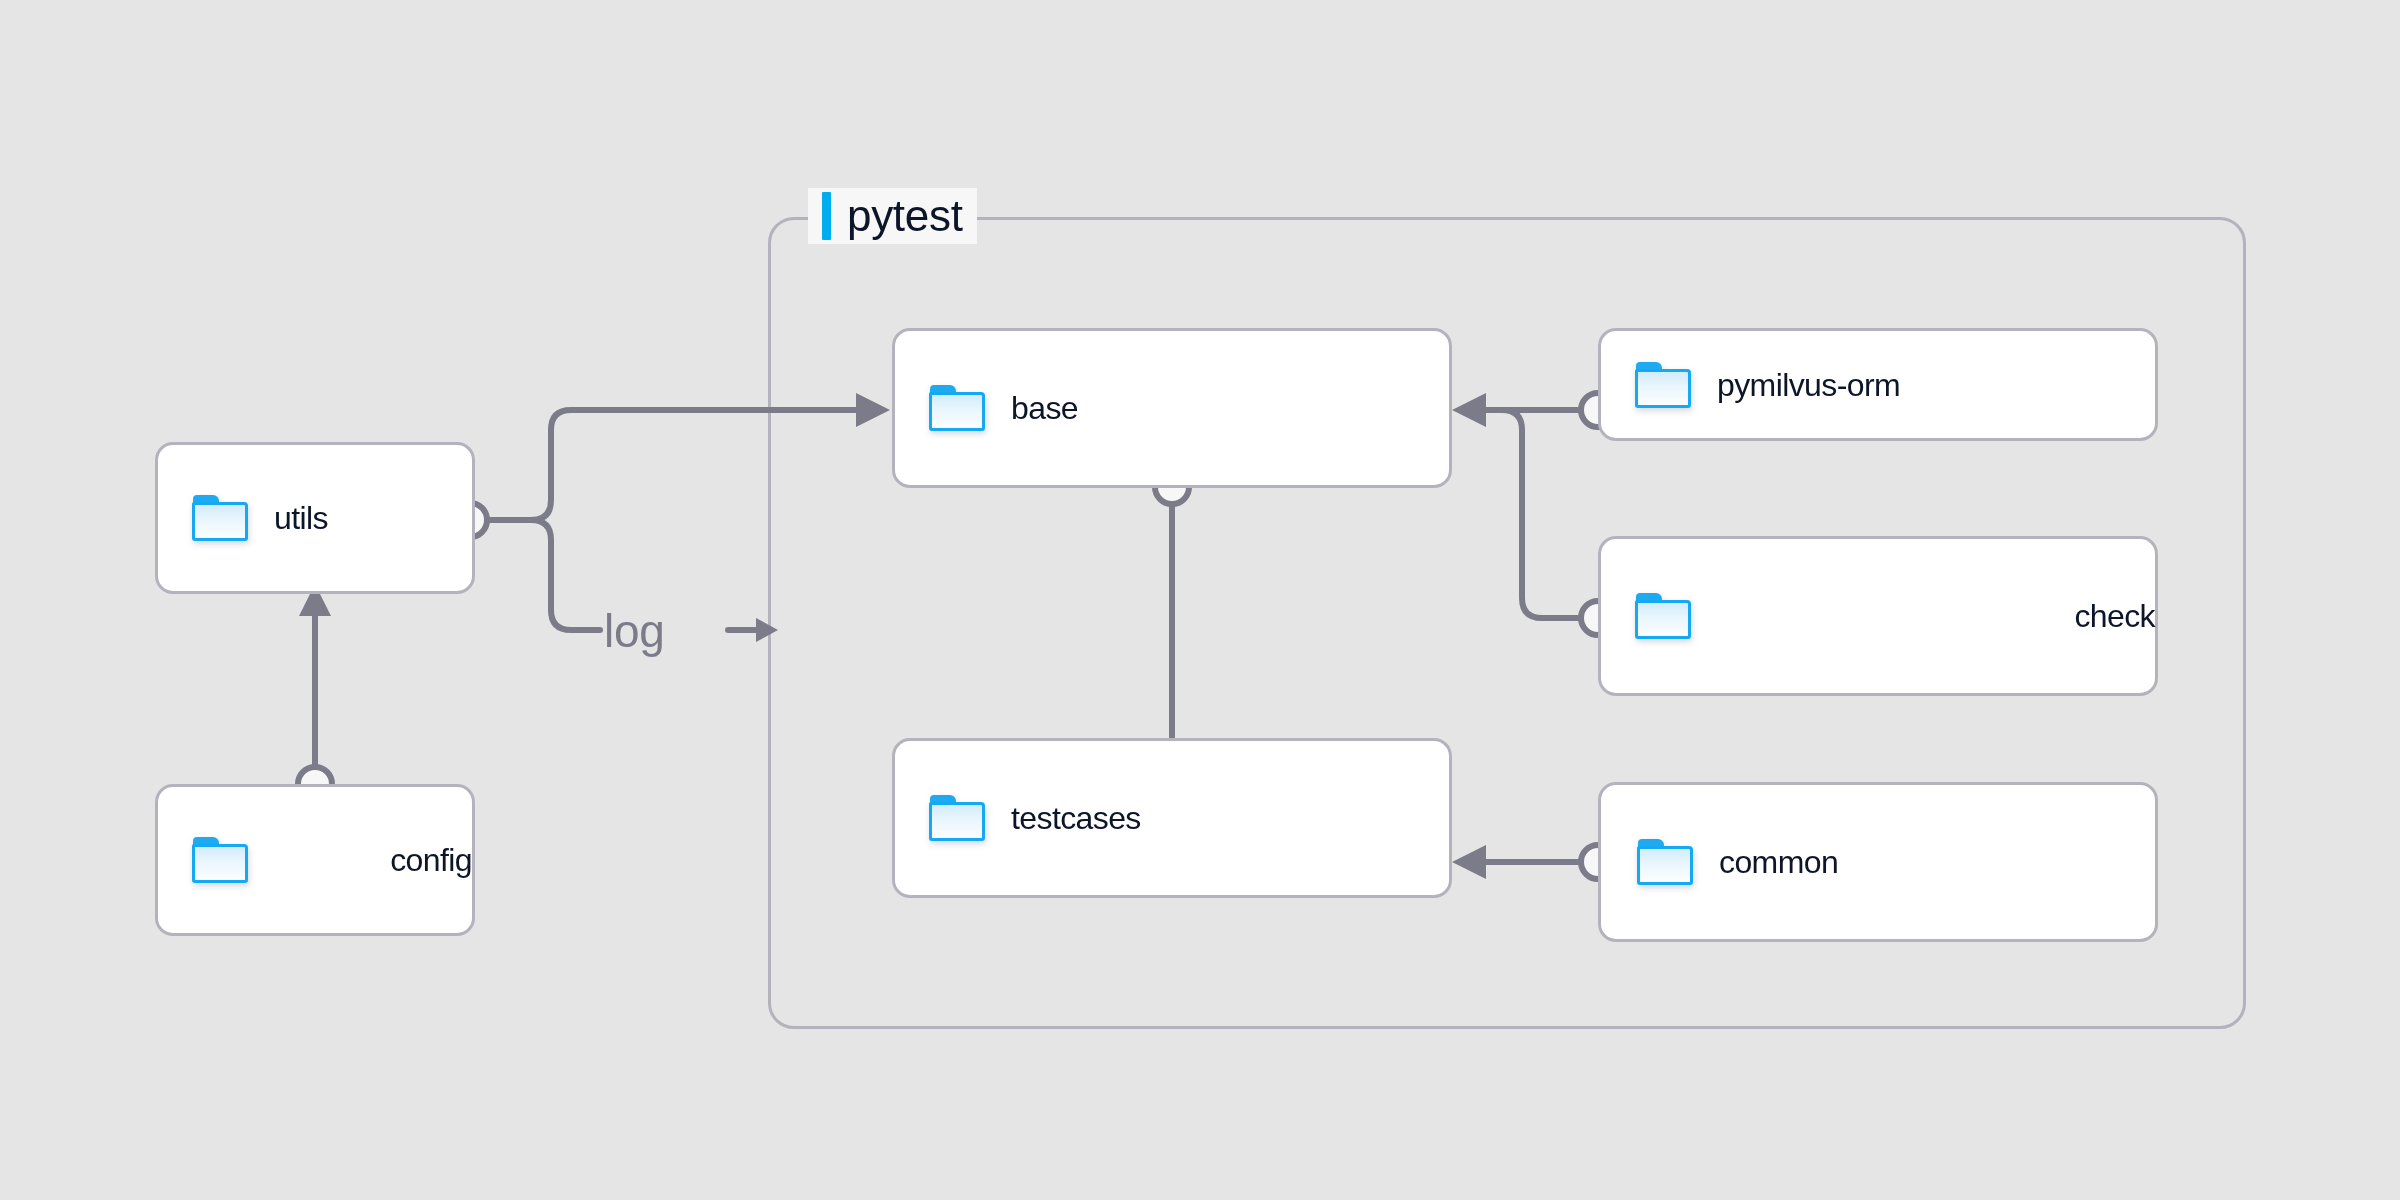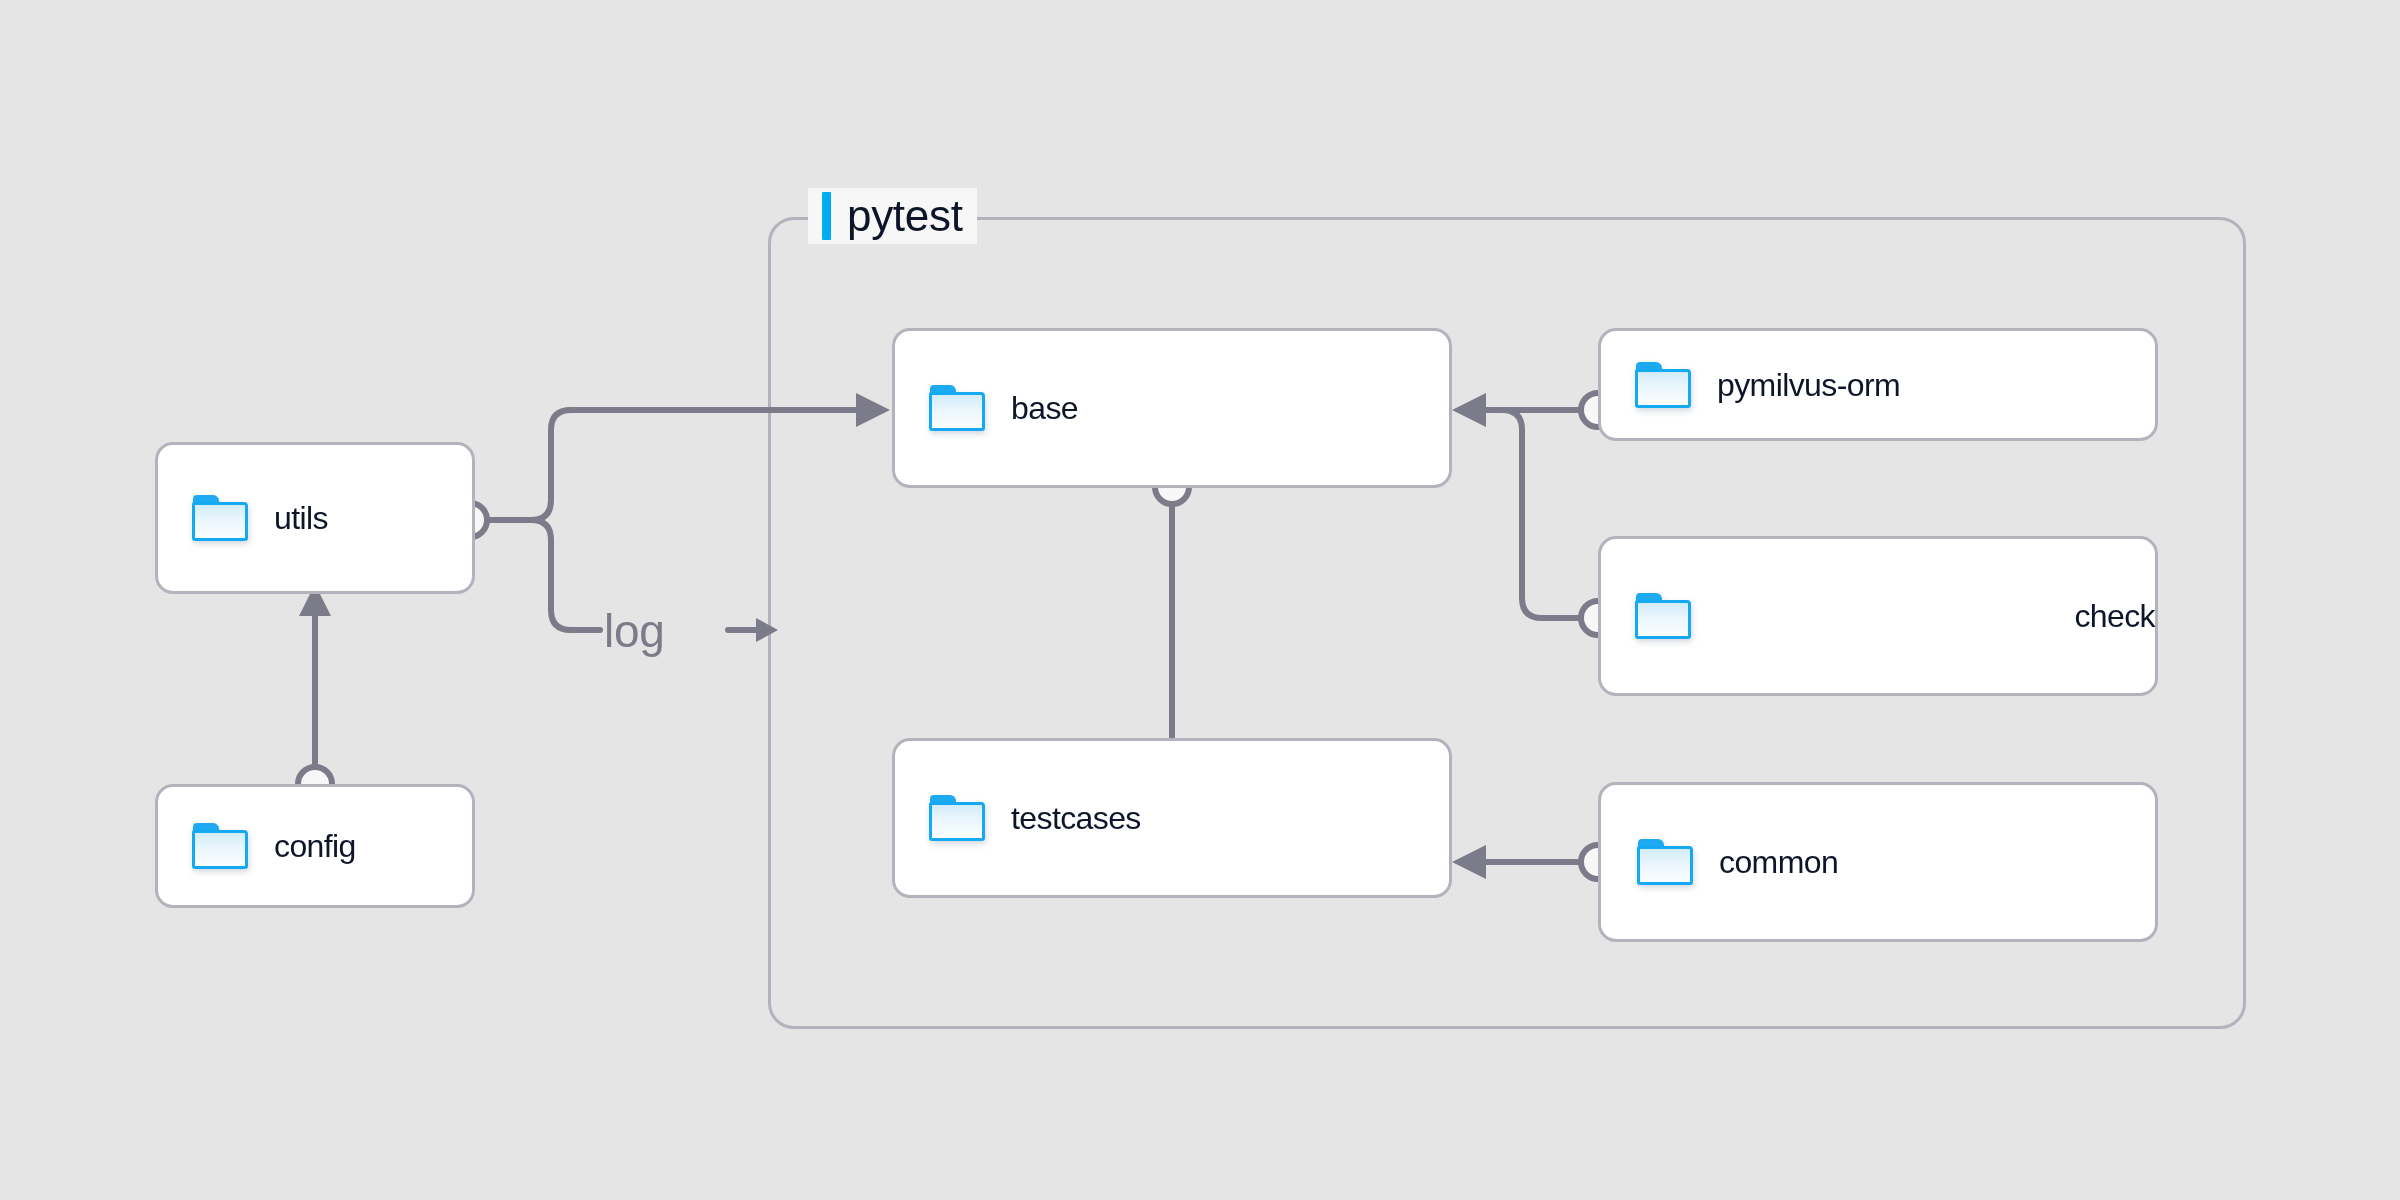--- a/index.html
+++ b/index.html
@@ -183,21 +183,21 @@
   <div class="edge-label" style="left:604px; top:608px;">log</div>
 
   <div class="node" style="left:155px; top:442px; width:320px; height:152px;">
     <span class="folder-icon">
       <span class="tab"></span>
         <span class="body"></span>
     </span>
     <span class="node-label">utils</span>
   </div>
 
-  <div class="node" style="left:155px; top:784px; width:320px; height:124px;">
+  <div class="node" style="left:155px; top:784px; width:320px; height:152px;justify-content:space-between;">
     <span class="folder-icon">
       <span class="tab"></span>
         <span class="body"></span>
     </span>
     <span class="node-label">config</span>
   </div>
 
   <div class="node" style="left:892px; top:328px; width:560px; height:160px;">
     <span class="folder-icon">
       <span class="tab"></span>

